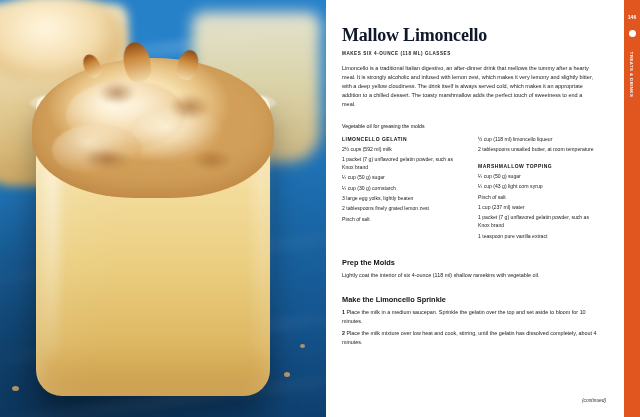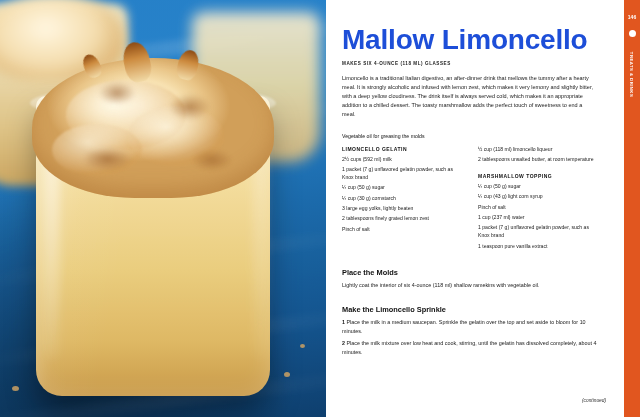--- a/index.html
+++ b/index.html
@@ -95,23 +95,23 @@
     filter: blur(0.6px);
   }
   .crumbs { position: absolute; border-radius: 50%; background: #caa166; opacity: .85; filter: blur(.6px); }
 
   
   .text-page {
     position: relative; width: 314px; height: 417px;
     background: #ffffff; padding: 26px 34px 14px 16px;
   }
   .title {
-    color: #1d4ed8; font-size: 28px; line-height: 1.0;
+    color: #0f172a; font-size: 18px; line-height: 1.0;
     letter-spacing: -0.2px; font-weight: bold;
-    font-family: Liberation Sans, sans-serif;
+    font-family: Liberation Serif, serif;
   }
   .yield {
     margin-top: 7px; font-size: 4.6px; letter-spacing: 0.55px;
     font-weight: bold; color: #222; text-transform: uppercase;
   }
   .intro {
     margin-top: 8px; font-size: 5.5px; line-height: 1.62; color: #1b1b1b;
     text-align: left; max-width: 252px;
   }
 
@@ -231,21 +231,21 @@
         <div class="sub">MARSHMALLOW TOPPING</div>
         <div class="ing">¼ cup (50 g) sugar</div>
         <div class="ing">¼ cup (43 g) light corn syrup</div>
         <div class="ing">Pinch of salt</div>
         <div class="ing">1 cup (237 ml) water</div>
         <div class="ing">1 packet (7 g) unflavored gelatin powder, such as Knox brand</div>
         <div class="ing">1 teaspoon pure vanilla extract</div>
       </div>
     </div>
 
-    <div class="sec-head">Place the Molds</div>
+    <div class="sec-head">Prep the Molds</div>
     <p class="body">Lightly coat the interior of six 4-ounce (118 ml) shallow ramekins with vegetable oil.</p>
 
     <div class="sec-head">Make the Limoncello Sprinkle</div>
     <p class="step">
       <b>1</b>
       <span>Place the milk in a medium saucepan. Sprinkle the gelatin over the top and set aside to bloom for 10 minutes.</span>
     </p>
     <p class="step">
       <b>2</b>
       <span>Place the milk mixture over low heat and cook, stirring, until the gelatin has dissolved completely, about 4 minutes.</span>

